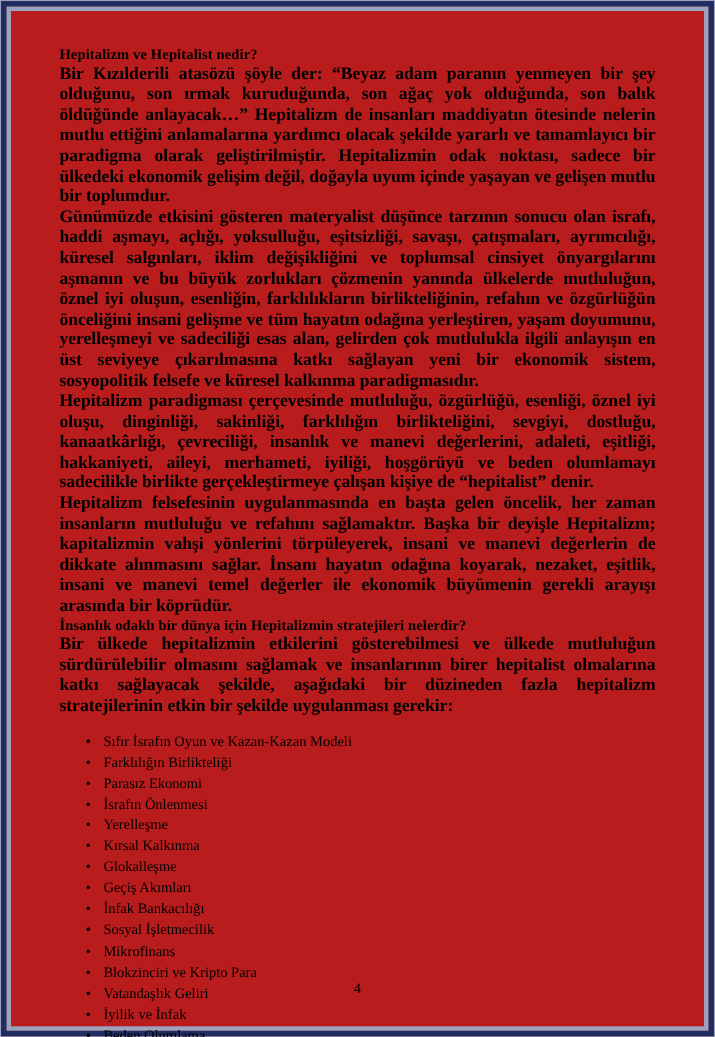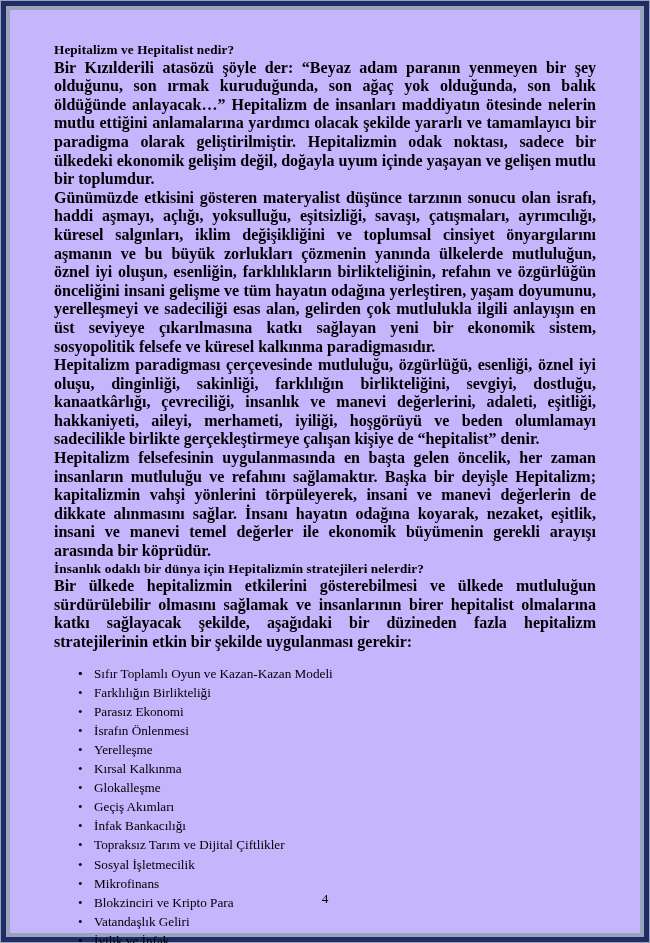--- a/index.html
+++ b/index.html
@@ -6,21 +6,21 @@
   html, body {
     margin: 0;
     padding: 0;
     background: #ffffff;
   }
 
   #page {
     position: relative;
     width: 650px;
     height: 943px;
-    background: #c4b5fd;
+    background: #b91c1c;
     box-sizing: border-box;
     overflow: hidden;
     font-family: "Liberation Serif", "DejaVu Serif", serif;
     color: #000000;
   }
 
   
   .frame-outer {
     position: absolute;
     left: 0px;
@@ -158,21 +158,21 @@
     <h2 class="strategies-heading" style="">İnsanlık odaklı bir dünya için Hepitalizmin stratejileri nelerdir?</h2>
 
     <p class="body intro-after-heading">Bir ülkede hepitalizmin etkilerini gösterebilmesi ve ülkede mutluluğun sürdürülebilir olmasını sağlamak ve insanlarının birer hepitalist olmalarına katkı sağlayacak şekilde, aşağıdaki bir düzineden fazla hepitalizm stratejilerinin etkin bir şekilde uygulanması gerekir:</p>
 
     <ul class="strategy-list">
       <li>
         <span class="bullet-glyph">•</span>
       </li>
       <li>
         <span class="bullet-glyph">•</span>
-        <span>Sıfır Toplamlı Oyun ve Kazan-Kazan Modeli</span>
+        <span>Sıfır İsrafın Oyun ve Kazan-Kazan Modeli</span>
       </li>
       <li>
         <span class="bullet-glyph">•</span>
         <span>Farklılığın Birlikteliği</span>
       </li>
       <li>
         <span class="bullet-glyph">•</span>
         <span>Parasız Ekonomi</span>
       </li>
       <li>
@@ -194,21 +194,20 @@
       <li>
         <span class="bullet-glyph">•</span>
         <span>Geçiş Akımları</span>
       </li>
       <li>
         <span class="bullet-glyph">•</span>
         <span>İnfak Bankacılığı</span>
       </li>
       <li>
         <span class="bullet-glyph">•</span>
-        <span>Topraksız Tarım ve Dijital Çiftlikler</span>
       </li>
       <li>
         <span class="bullet-glyph">•</span>
         <span>Sosyal İşletmecilik</span>
       </li>
       <li>
         <span class="bullet-glyph">•</span>
         <span>Mikrofinans</span>
       </li>
       <li>

